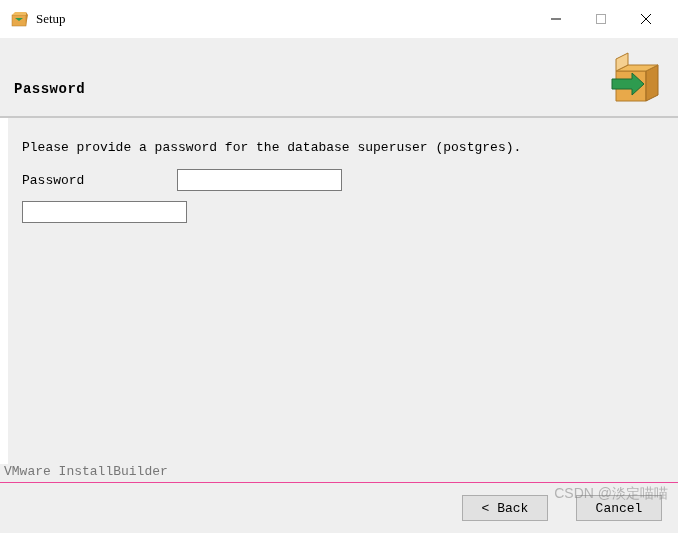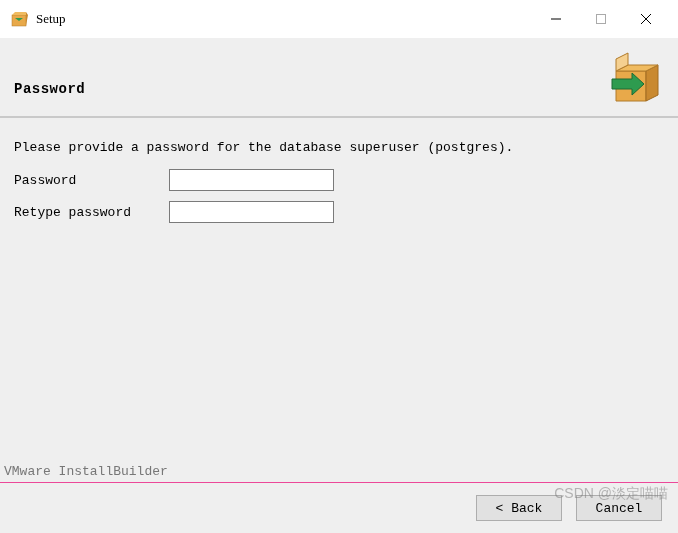--- a/index.html
+++ b/index.html
@@ -60,20 +60,21 @@
       margin-top: 18px;
     }
     .header-logo {
       width: 58px;
       height: 58px;
     }
     .content {
       padding: 22px 14px 0 14px;
       background: #efefef;
       height: 346px;
+      margin-left: 8px;
     }
     .instruction {
       margin-bottom: 14px;
       font-size: 13px;
     }
     .formrow {
       display: flex;
       align-items: center;
       margin-bottom: 10px;
     }
@@ -95,21 +96,21 @@
       color: #777;
       background: #efefef;
       font-size: 13px;
       border-bottom: 1px solid #ec4899;
       height: 19px;
     }
     .footer {
       display: flex;
       justify-content: flex-end;
       align-items: center;
-      gap: 14px;
+      gap: 28px;
       padding: 12px 16px;
       background: #efefef;
       height: 50px;
     }
     .btn {
       width: 86px;
       height: 26px;
       border: 1px solid #adadad;
       background: #e1e1e1;
       font-family: "Courier New", monospace;
@@ -173,21 +174,20 @@
   </div>
 </div>
 
 <div class="content">
   <div class="instruction">Please provide a password for the database superuser (postgres).</div>
   <div class="formrow">
     <div class="formlabel">Password</div>
     <input type="password" class="textinput" value="" style="">
   </div>
   <div class="formrow">
-    <div class="formlabel">Retype password</div>
     <input type="password" class="textinput" value="" style="">
   </div>
 </div>
 
 <div class="footer-brand">VMware InstallBuilder</div>
 
 <div class="footer">
   <button class="btn">&lt; Back</button>
   <button class="btn">Cancel</button>
 </div>

